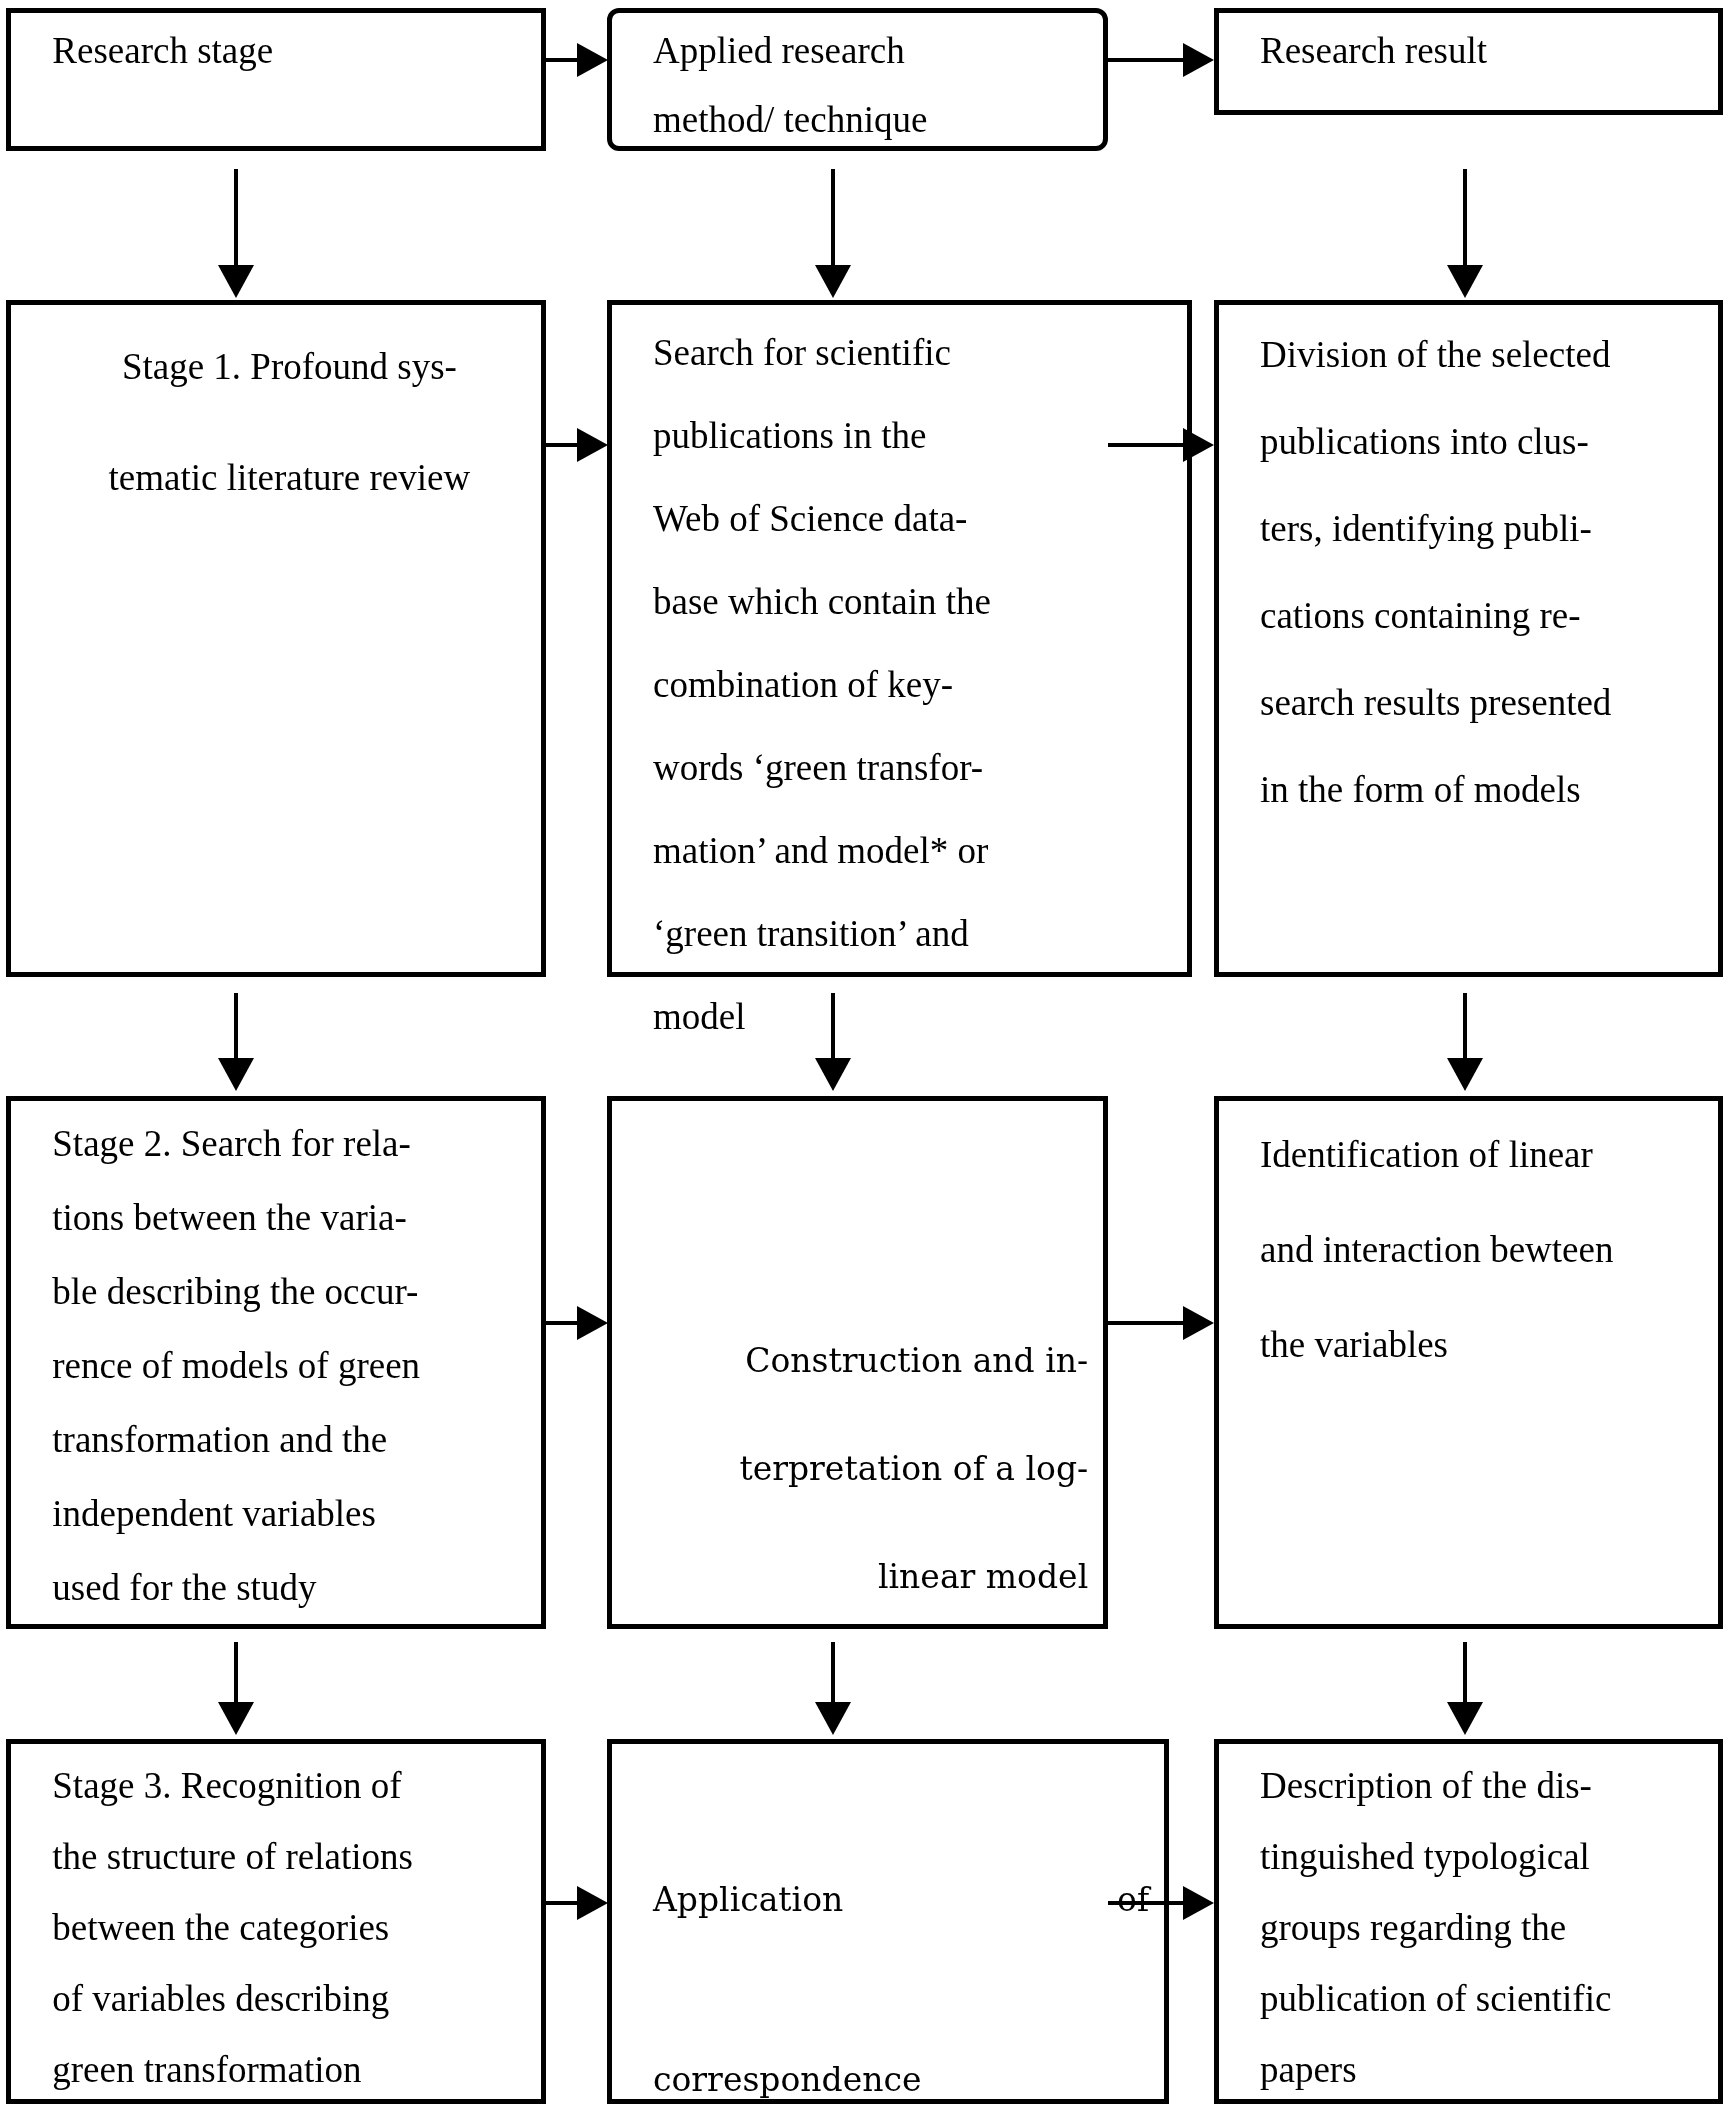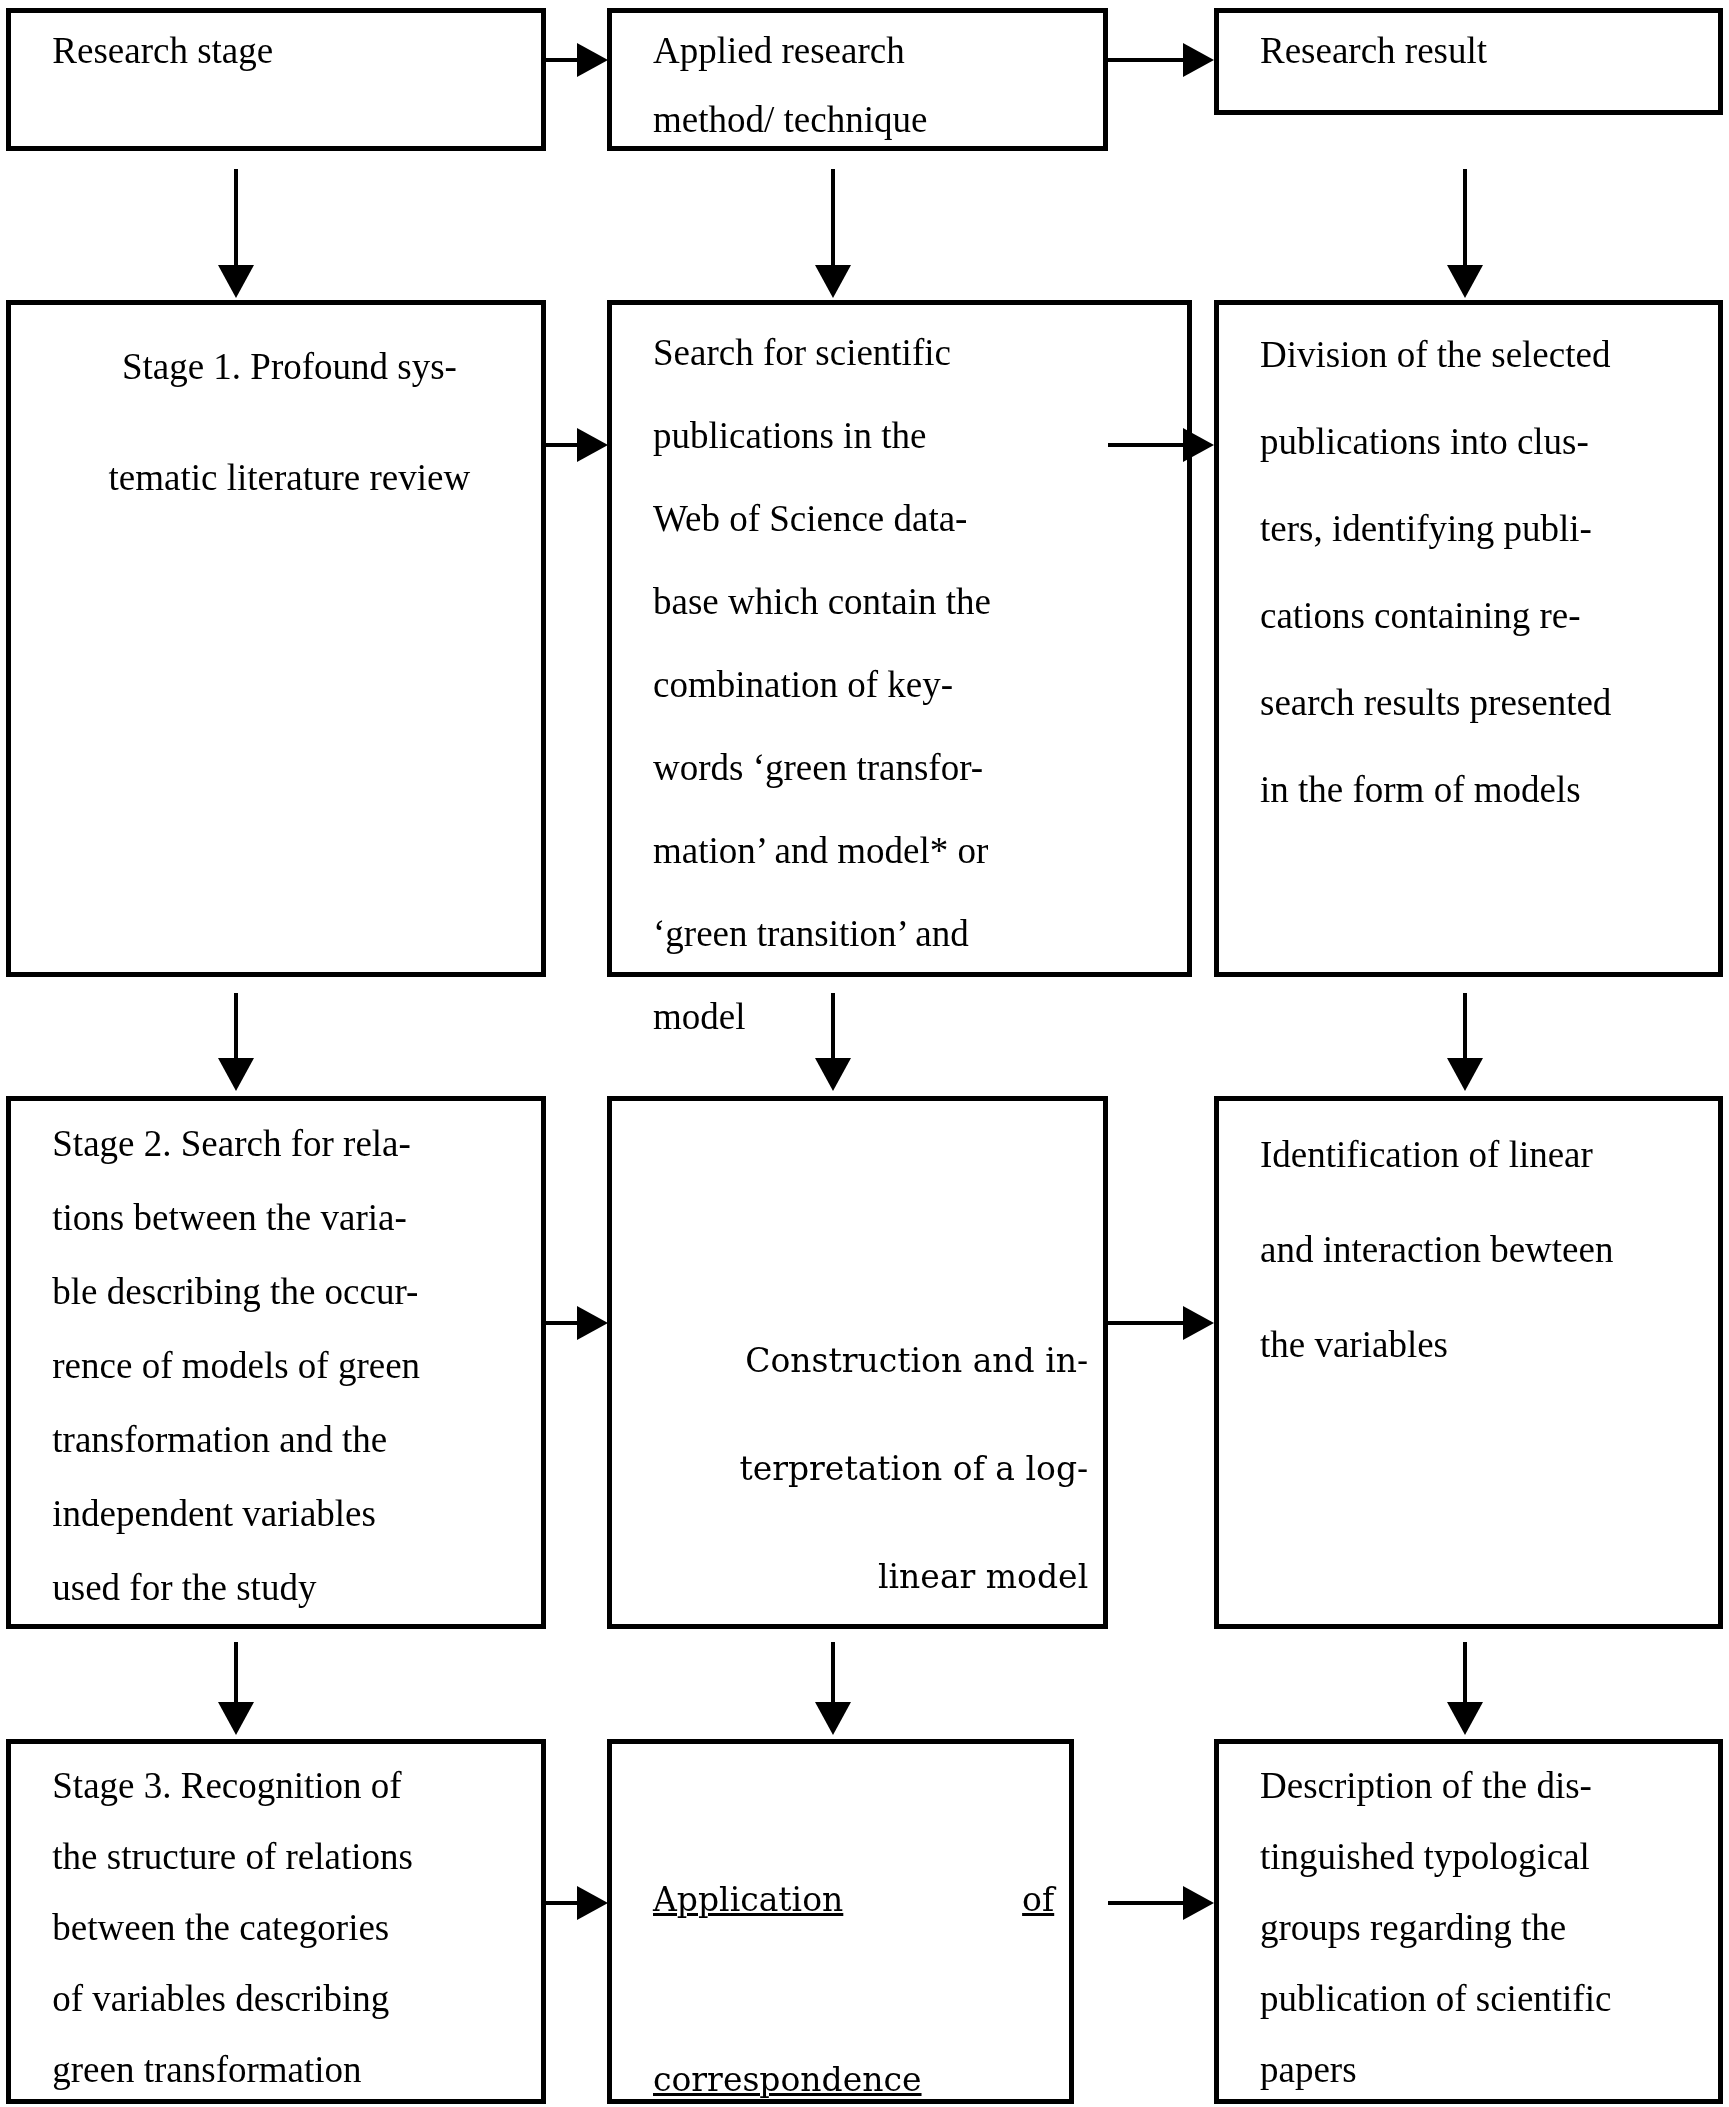--- a/index.html
+++ b/index.html
@@ -28,30 +28,30 @@
   .lh165 { line-height: 87px; }
   .lh180 { line-height: 95px; }
   .lh210 { line-height: 111px; }
   .alt   { font-family: "DejaVu Serif", serif; font-size: 33px; }
   .b32   { line-height: 108px; padding-top: 206px; }
   .b42   { line-height: 90px; padding-top: 21px; }
   .justified-line { display: flex; justify-content: space-between; }
 
   
   #b11 { left: 6.3px;   top: 8px;   width: 540px; height: 143px; }
-  #b12 { left: 607px; top: 8px;   width: 501px;  height: 143px; }
+  #b12 { left: 607px; top: 8px;   width: 501px;  height: 143px; border-radius: 12px; }
   #b13 { left: 1214px; top: 8px;   width: 509px;  height: 107px; }
   #b21 { left: 6.3px;   top: 300px;  width: 540px; height: 677px; text-align: center; }
   #b22 { left: 607px; top: 300px;  width: 585px;  height: 677px; }
   #b23 { left: 1214px; top: 300px;  width: 509px;  height: 677px; }
   #b31 { left: 6.3px;   top: 1096px; width: 540px; height: 533px; }
   #b32 { left: 607px; top: 1096px; width: 501px;  height: 533px; text-align: right; }
   #b33 { left: 1214px; top: 1096px; width: 509px;  height: 533px; }
   #b41 { left: 6.3px;   top: 1739px; width: 540px; height: 365px; }
-  #b42 { left: 607px; top: 1739px; width: 467px;  height: 365px; text-decoration: underline; }
+  #b42 { left: 607px; top: 1739px; width: 562px;  height: 365px; }
   #b43 { left: 1214px; top: 1739px; width: 509px;  height: 365px; }
 
   
   .harrow { position: absolute; height: 4.2px; background: #000000; }
   .harrow::after {
     content: ""; position: absolute; left: 100%; top: 50%;
     transform: translateY(-50%); width: 0; height: 0;
     border-left: 31px solid #000000;
     border-top: 17.4px solid transparent; border-bottom: 17.4px solid transparent;
   }

